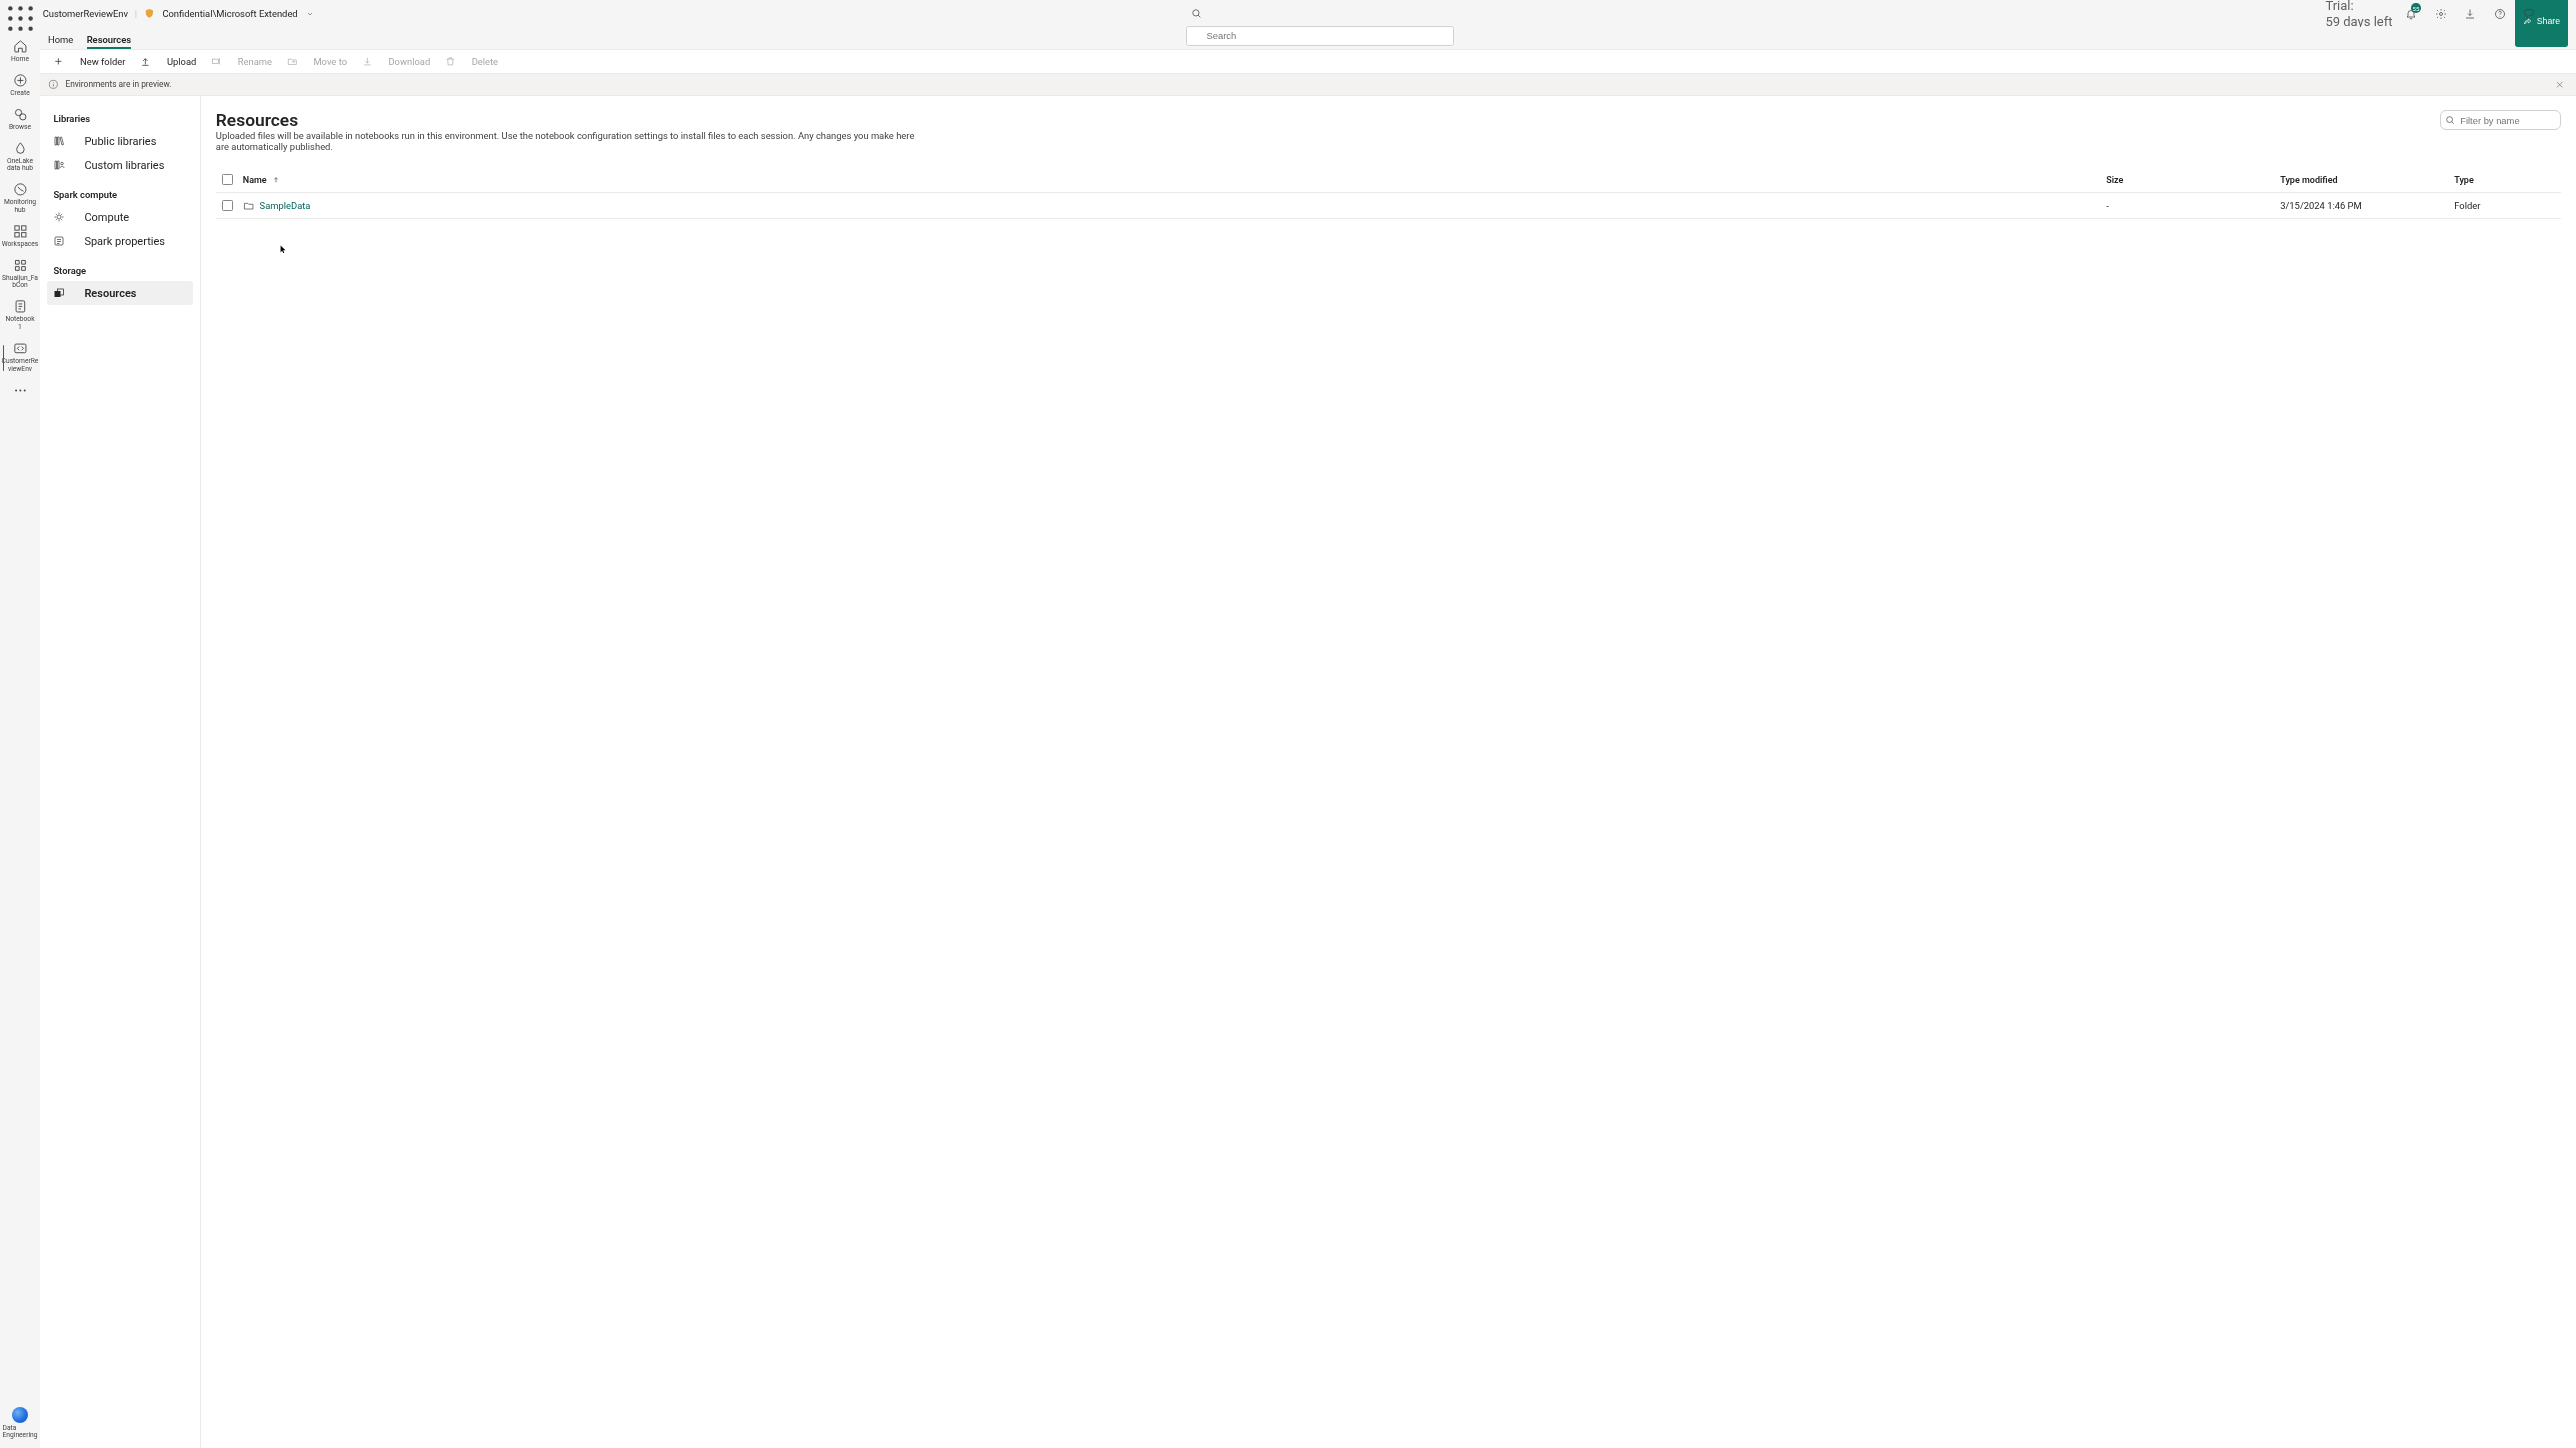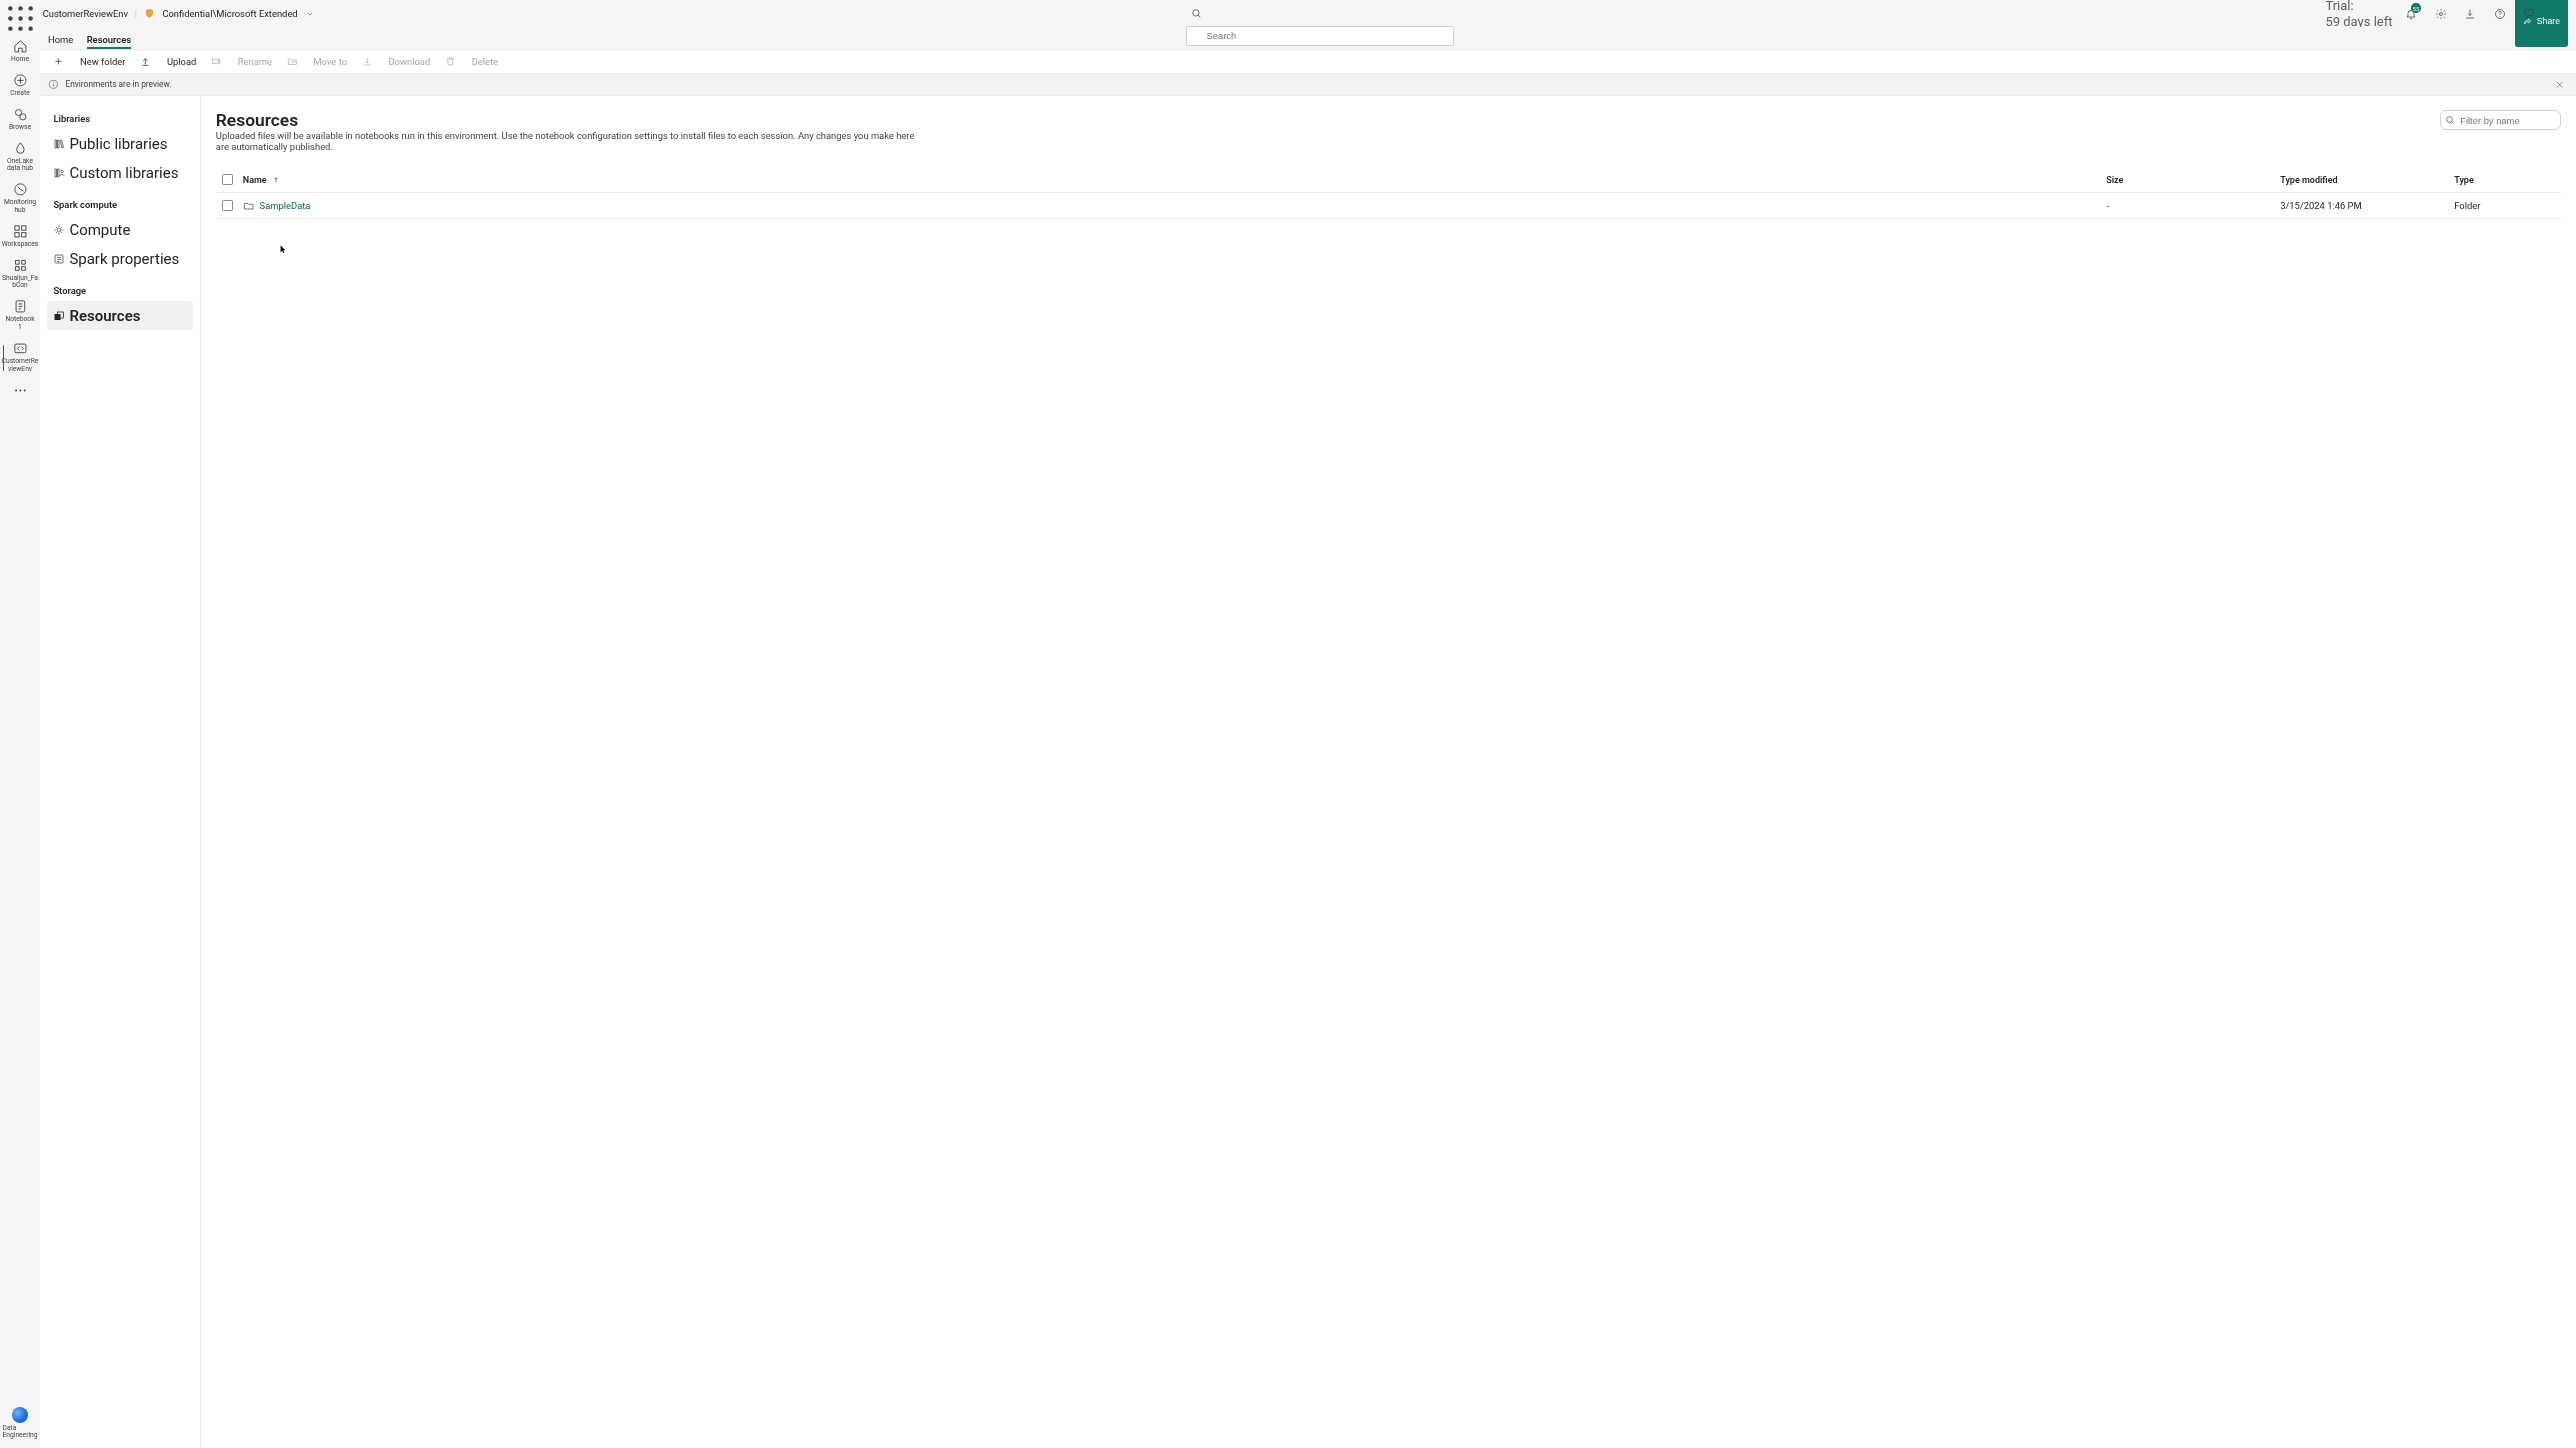--- a/index.html
+++ b/index.html
@@ -122,22 +122,22 @@
 .banner-close svg { width: 9.4px; height: 9.4px; color: #616161; }
 
 
 .workspace { flex: 1; display: flex; background: #fff; min-height: 0; }
 .sidepanel {
   width: 161px; border-right: 0.7px solid #eaeaea; padding: 14.8px 6.7px 6.7px;
   display: flex; flex-direction: column;
 }
 .sp-section { font-size: 9.4px; font-weight: 600; padding: 2.7px 6.7px 5.4px; color: #242424; }
 .sp-item {
-  display: flex; align-items: center; gap: 4px; padding: 5.4px 6.7px; border-radius: 2.7px;
-  cursor: pointer; font-size: 15px;
+  display: flex; align-items: center; gap: 19px; padding: 5.4px 6.7px; border-radius: 2.7px;
+  cursor: pointer; font-size: 11px;
 }
 .sp-item svg { width: 12px; height: 12px; }
 .sp-item.sel { background: #f0f0f0; font-weight: 600; }
 .sp-gap { height: 9.4px; }
 
 .main {
   flex: 1; padding: 14.8px 14.8px 6.7px; display: flex; flex-direction: column; min-width: 0;
 }
 .main-head { display: flex; align-items: flex-start; }
 .main-title { font-size: 17.4px; font-weight: 600; }

